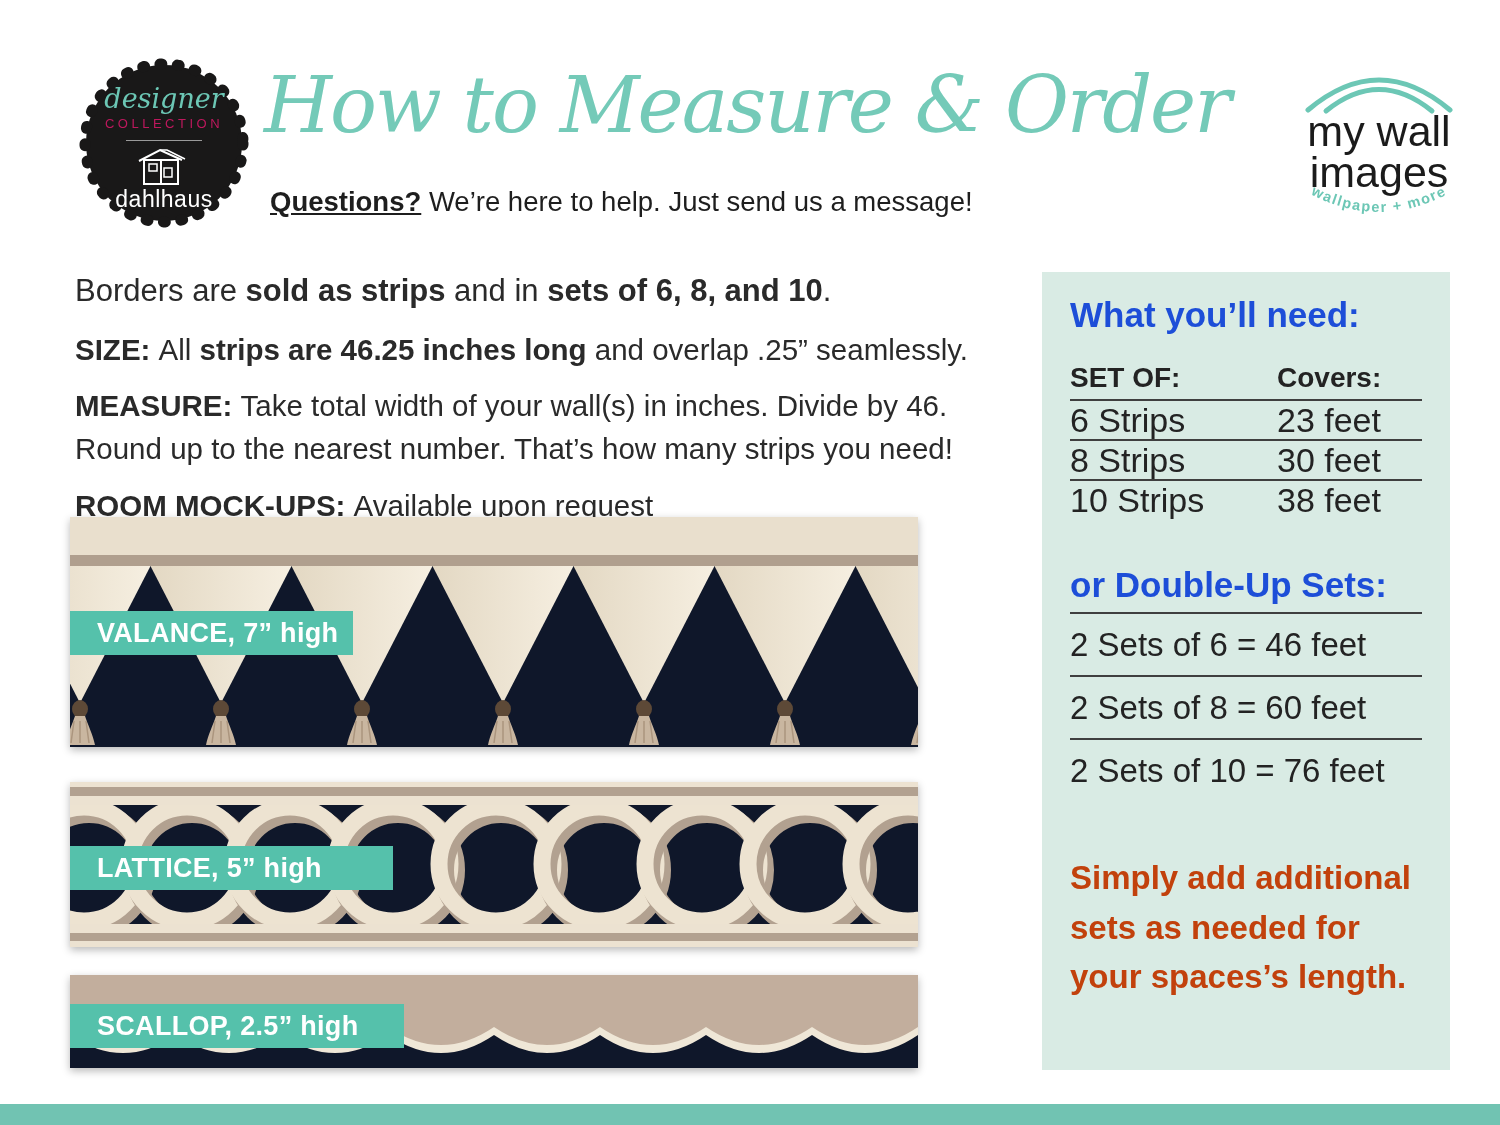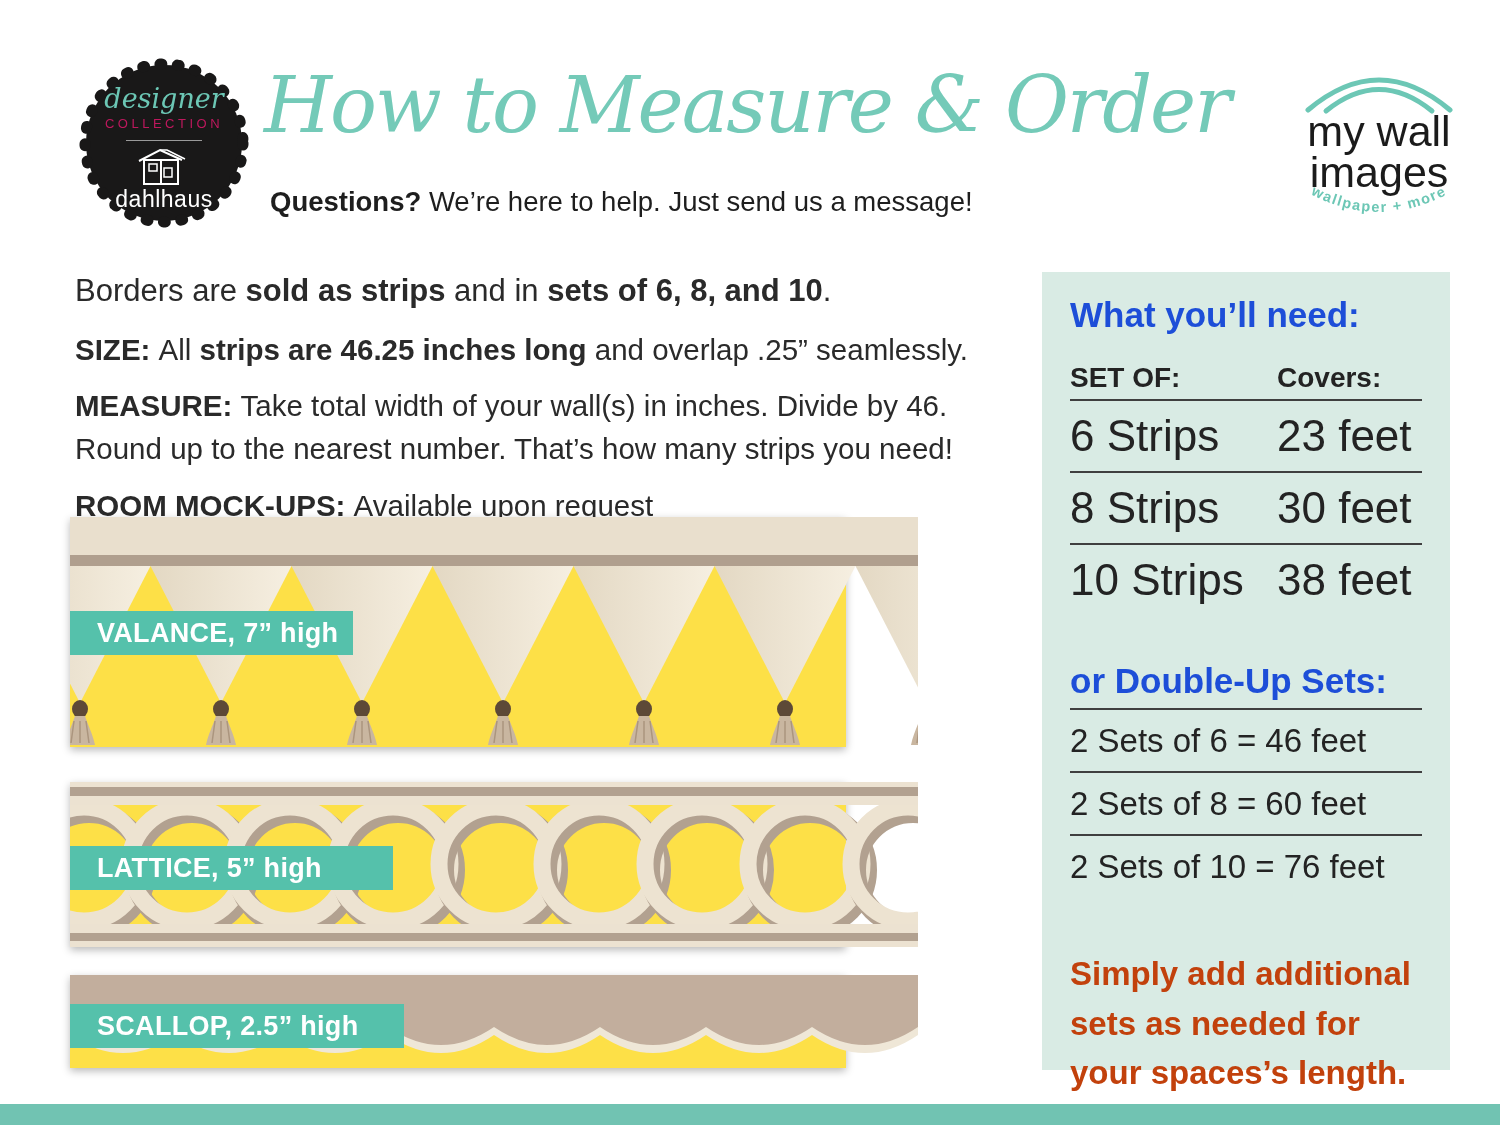--- a/index.html
+++ b/index.html
@@ -12,32 +12,32 @@
   .badge-content{position:absolute;left:0;top:30px;width:172px;text-align:center;}
   .badge-script{font-family:"DejaVu Serif",serif;font-style:italic;font-size:27px;color:#6cc7b5;line-height:30px;}
   .badge-caps{font-size:13px;color:#be185d;letter-spacing:3.5px;line-height:18px;margin-top:1px;}
   .badge-divider{width:76px;height:1px;background:#9a9a9a;margin:7px auto 6px auto;}
   .badge-brand{font-size:23px;color:#fff;line-height:24px;margin-top:-2px;letter-spacing:0.5px;}
 
   .script-title{position:absolute;left:264px;top:40px;margin:0;white-space:nowrap;
        font-family:"DejaVu Serif",serif;font-style:italic;font-weight:normal;
        font-size:78px;line-height:130px;color:#74cab8;letter-spacing:-2px;}
   .subtitle{position:absolute;left:270px;top:186px;margin:0;font-size:27.5px;color:#1e1e1e;}
-  .subtitle .b{font-weight:bold;}
+  .subtitle .b{font-weight:bold;text-decoration:underline;}
 
   .logo{position:absolute;left:1284px;top:50px;width:190px;height:170px;}
 
   
   .info{position:absolute;left:75px;top:268px;width:950px;}
   .info p{margin:0 0 13px 0;font-size:29.5px;line-height:1.47;color:#2a2a2a;}
   .info p.intro{font-size:31px;margin-bottom:14px;}
   .info .b{font-weight:bold;}
 
   
-  .sample{position:absolute;left:70px;width:776px;background:#fde047;
+  .sample{position:absolute;left:70px;width:848px;background:#0f172a;
           box-shadow:0 3px 8px rgba(0,0,0,0.28);}
   .sample svg{display:block;}
   #sample-valance{top:517px;height:230px;}
   #sample-lattice{top:782px;height:165px;}
   #sample-scallop{top:975px;height:93px;}
   .sample-label{position:absolute;left:0;background:#55c1ab;color:#ffffff;
        font-size:27px;font-weight:600;line-height:44px;height:44px;
        padding-left:27px;box-sizing:border-box;white-space:nowrap;letter-spacing:0.3px;}
   #label-valance{top:94px;width:283px;}
   #label-lattice{top:64px;width:323px;}
@@ -45,22 +45,22 @@
 
   
   .panel{position:absolute;left:1042px;top:272px;width:408px;height:798px;
          background:#d9ebe4;box-sizing:border-box;padding:22px 28px;}
   .panel h2{margin:0;font-size:35px;font-weight:bold;color:#1d4ed8;line-height:42px;}
   .panel h2.double{margin-top:45px;}
   .thead{display:grid;grid-template-columns:207px auto;margin-top:26px;
          font-size:28px;font-weight:bold;line-height:32px;}
   .hr{border-top:2px solid #3f3f3f;height:0;margin-top:0;}
   .thead{margin-bottom:5px;}
-  .trow{display:grid;grid-template-columns:207px auto;font-size:44px;line-height:38px;
-        padding:16px 0;}
+  .trow{display:grid;grid-template-columns:207px auto;font-size:34px;line-height:38px;
+        padding:0 0;}
   .hr.under-title{margin-top:6px;}
   .drow{font-size:33px;line-height:37px;padding:12px 0;}
   .note{margin:52px 0 0 0;font-size:33px;font-weight:bold;line-height:1.5;color:#c2410c;}
 
   
   .footer-bar{position:absolute;left:0;top:1104px;width:1500px;height:21px;background:#71c3b2;}
 </style>
 </head>
 <body>
 

